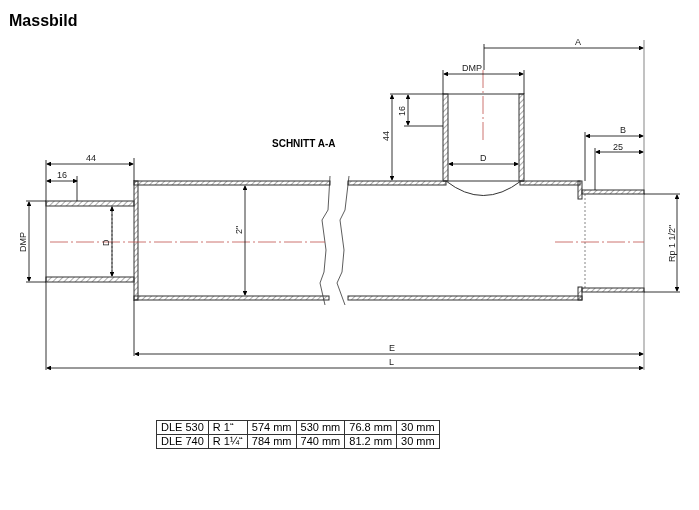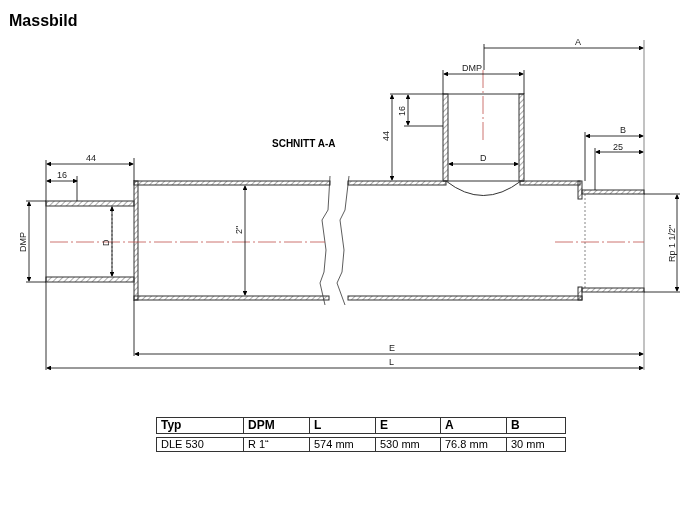--- a/index.html
+++ b/index.html
@@ -140,33 +140,33 @@
     <text class="dimtxt" x="620" y="133">B</text>
     <text class="dimtxt" x="613" y="150">25</text>
     <text class="dimtxt" transform="translate(675,262) rotate(-90)">Rp 1 1/2"</text>
     <text class="dimtxt" x="389" y="351">E</text>
     <text class="dimtxt" x="389" y="365">L</text>
   </g>
 </svg>
 
 <table class="spec">
   <tbody>
-      <tr>
-    <th class="c0">Typ</th>
-    <th class="c1">DPM</th>
-    <th class="c2">L</th>
-    <th class="c3">E</th>
-    <th class="c4">A</th>
-    <th class="c5">B</th>
-  </tr>
   <tr class="gap">
         <td colspan="6"></td>
       </tr>
   <tr>
     <td>DLE 530</td>
     <td>R 1“</td>
     <td>574 mm</td>
     <td>530 mm</td>
     <td>76.8 mm</td>
     <td>30 mm</td>
   </tr>
+  <tr>
+    <td>DLE 740</td>
+    <td>R 1¼“</td>
+    <td>784 mm</td>
+    <td>740 mm</td>
+    <td>81.2 mm</td>
+    <td>30 mm</td>
+  </tr>
 </tbody>
   </table>
 
 </body></html>

